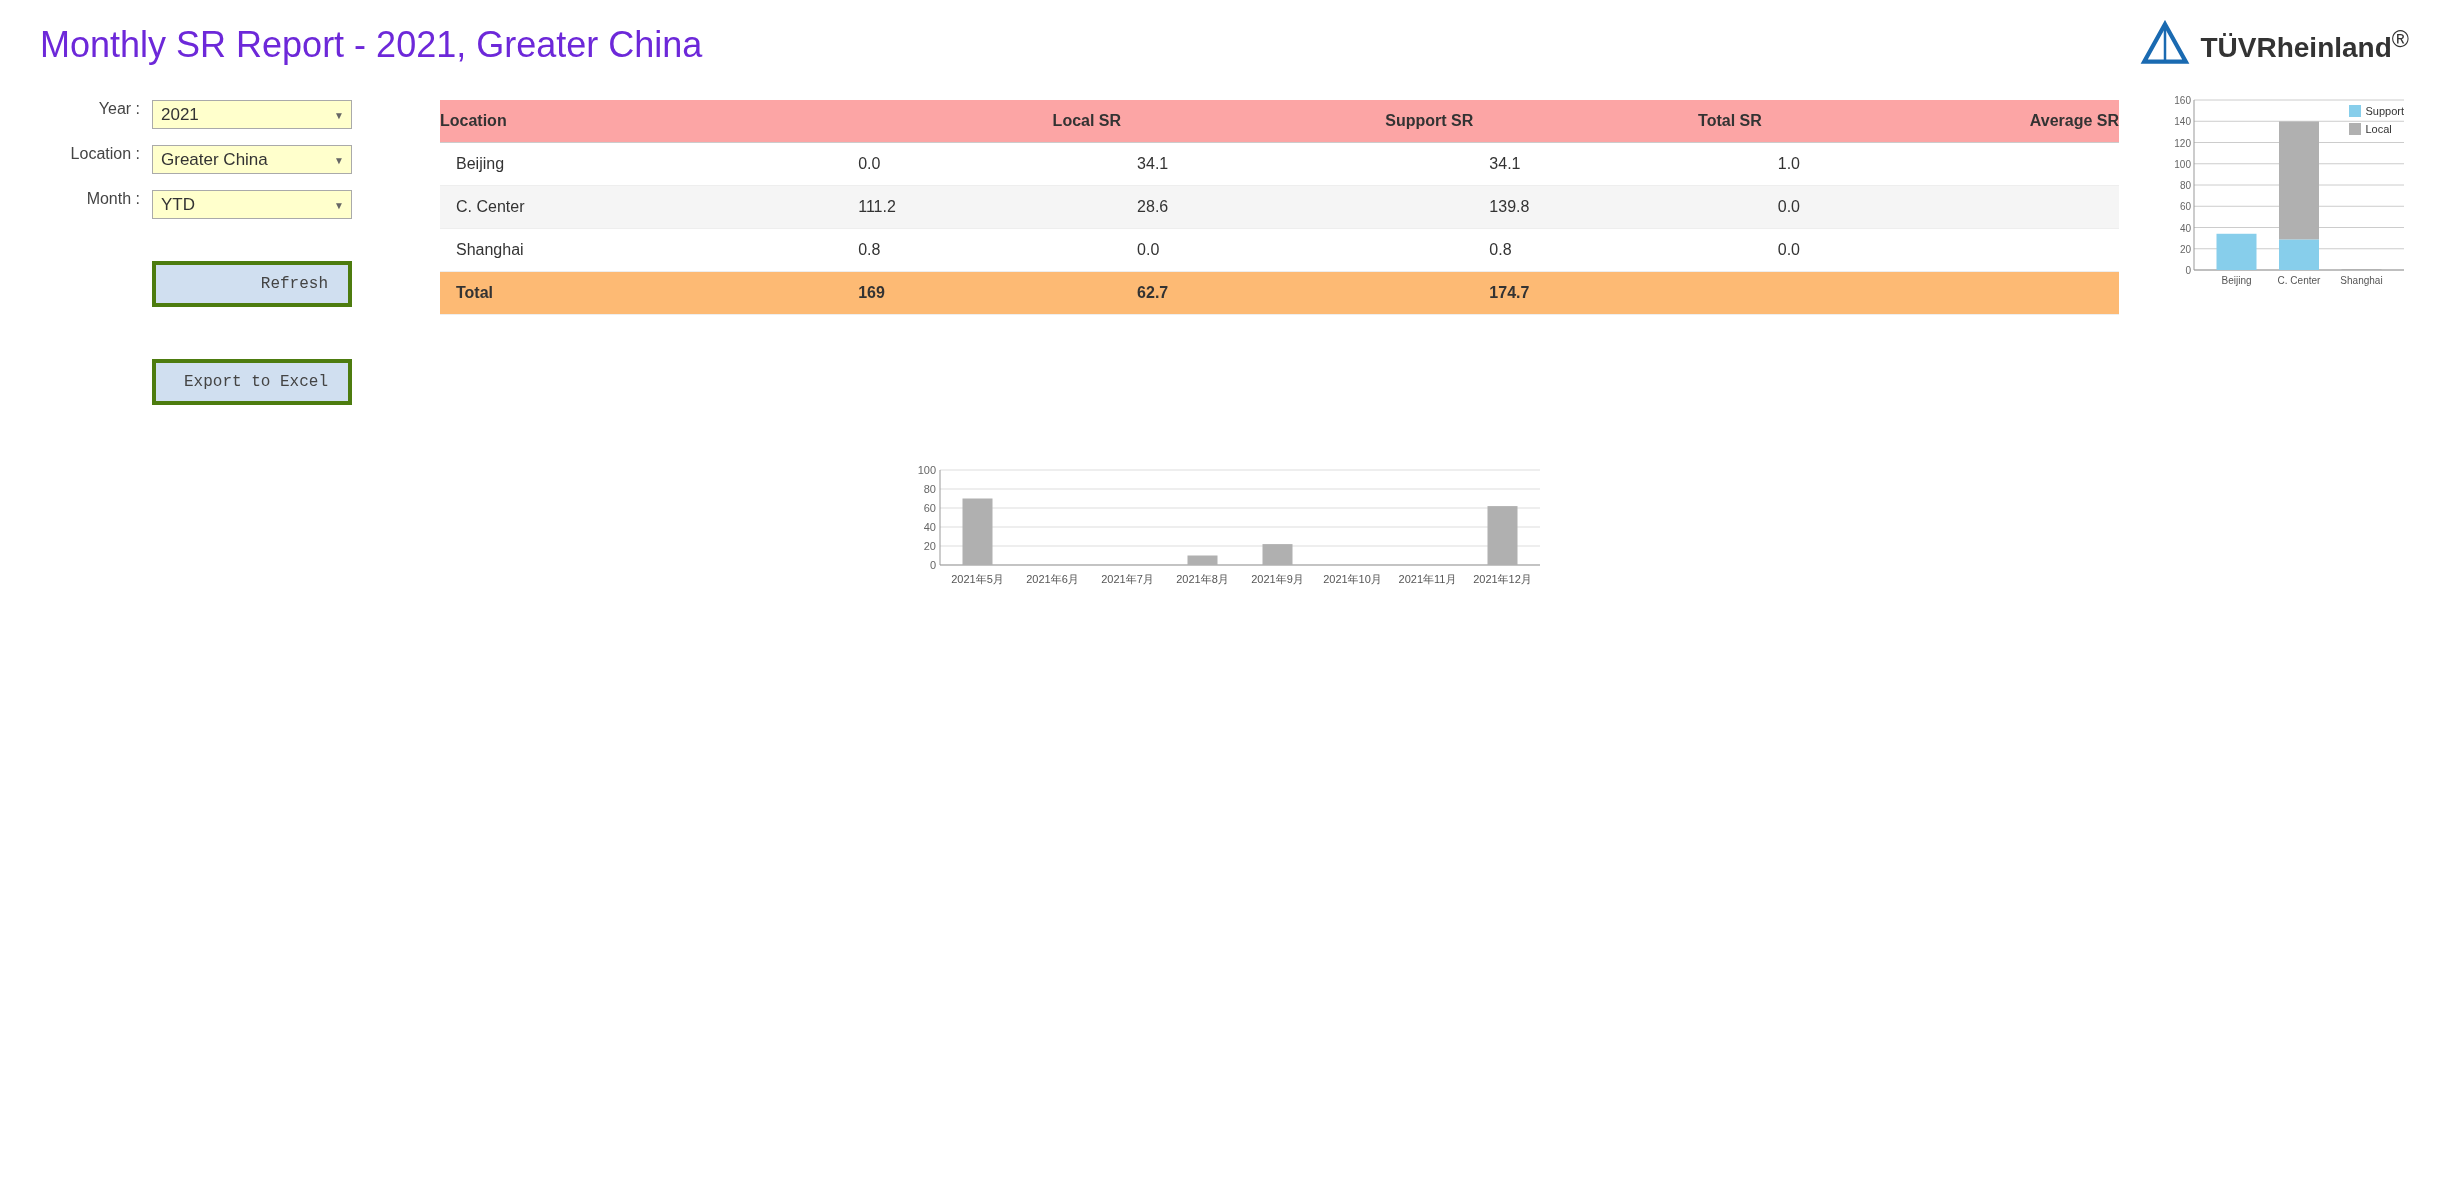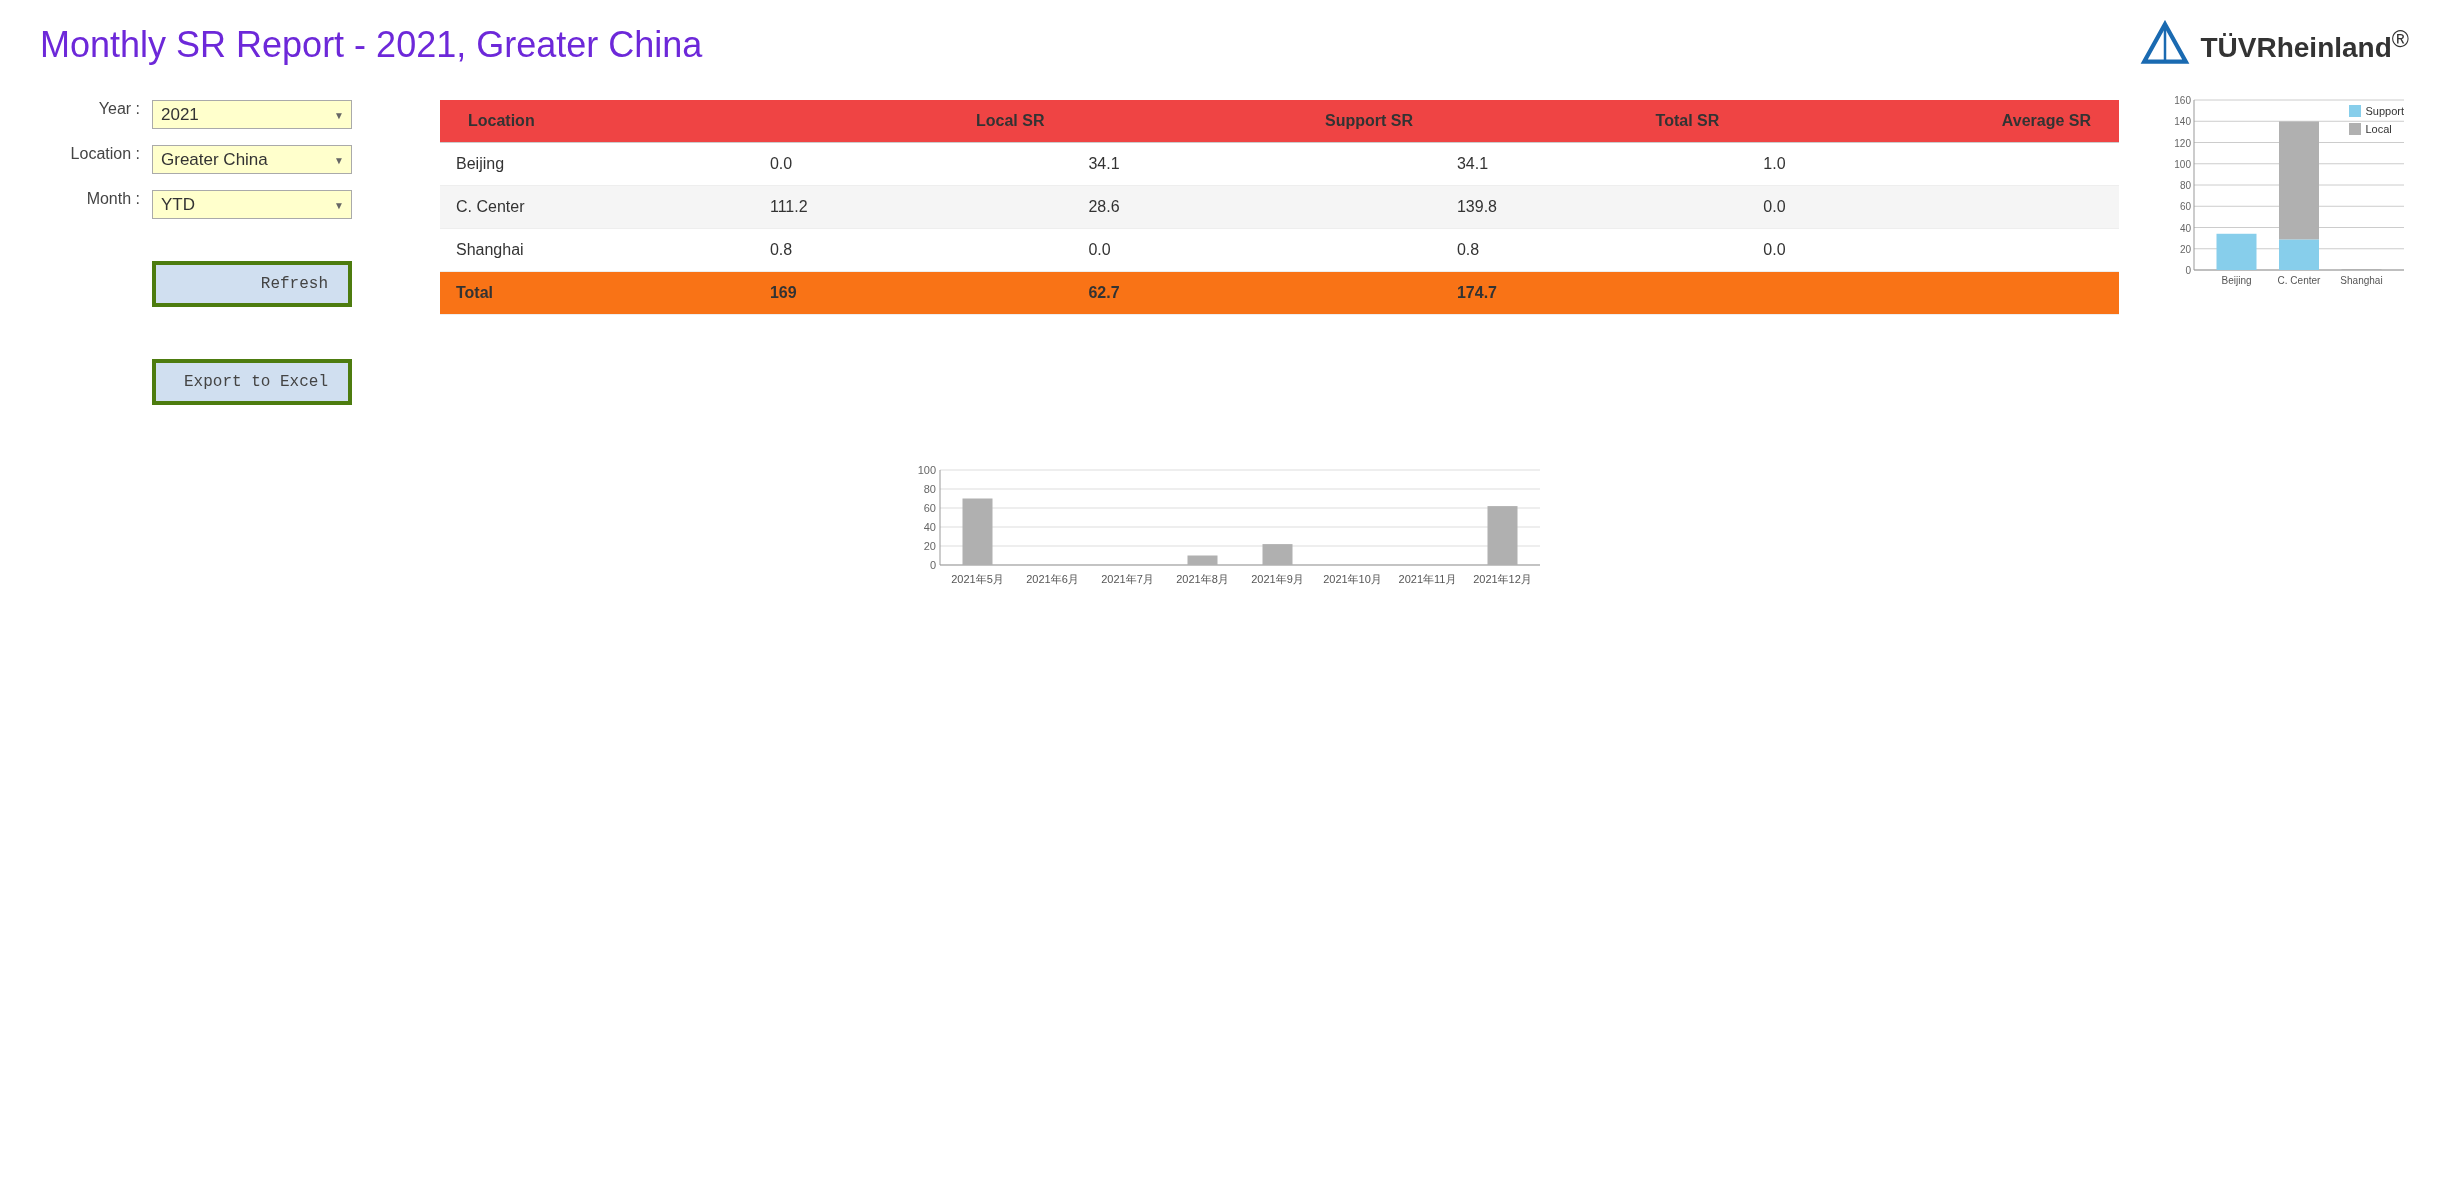--- a/index.html
+++ b/index.html
@@ -110,22 +110,22 @@
     .table-section {
       flex: 1;
       min-width: 700px;
     }
     .data-table {
       width: 100%;
       border-collapse: collapse;
       font-size: 16px;
     }
     .data-table th {
-      background: #ef4444;
-      padding: 12px 28px;
+      background: #fca5a5;
+      padding: 12px 0;
       text-align: right;
       font-weight: 600;
       color: #333;
       border-bottom: 1px solid #ccc;
       margin-top: 36px;
     }
     .data-table th:first-child {
       text-align: left;
     }
     .data-table td {
@@ -136,21 +136,21 @@
     }
     .data-table td:first-child {
       text-align: left;
     }
     .data-table tr:nth-child(even) {
       background: #f5f5f5;
     }
     .data-table tr.total-row td {
       font-weight: bold;
       border-top: 1px solid #bbb;
-      background: #f97316;
+      background: #fdba74;
     }
     
     .chart-top {
       width: 250px;
       min-width: 250px;
     }
     .chart-legend {
       display: flex;
       flex-direction: column;
       gap: 6px;

